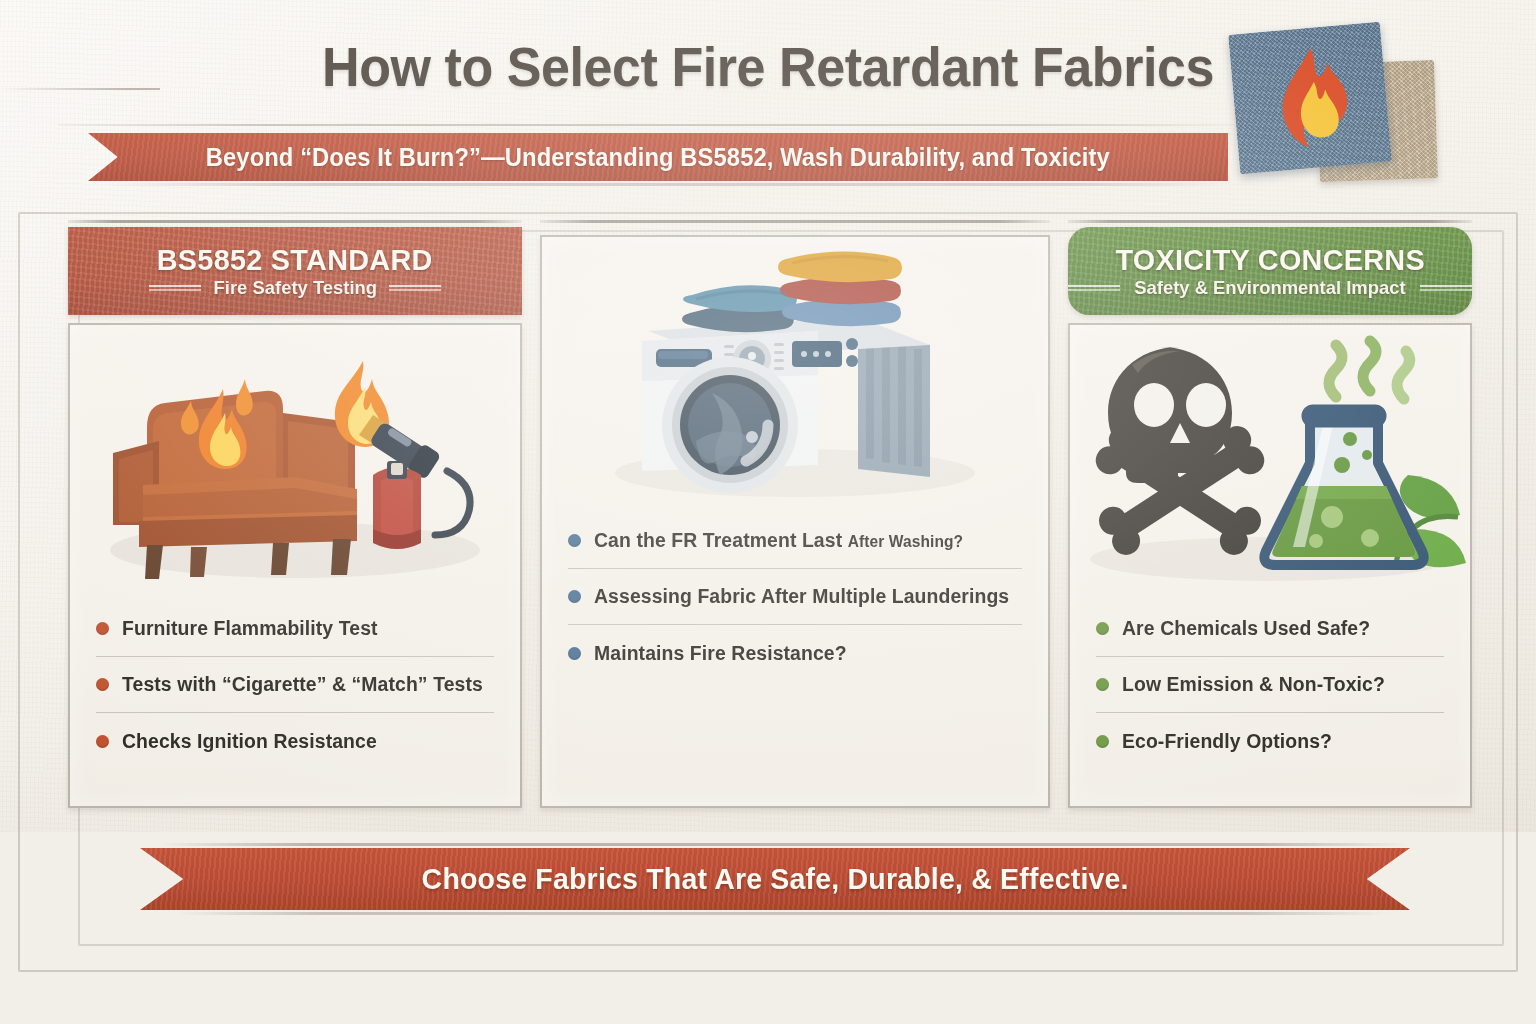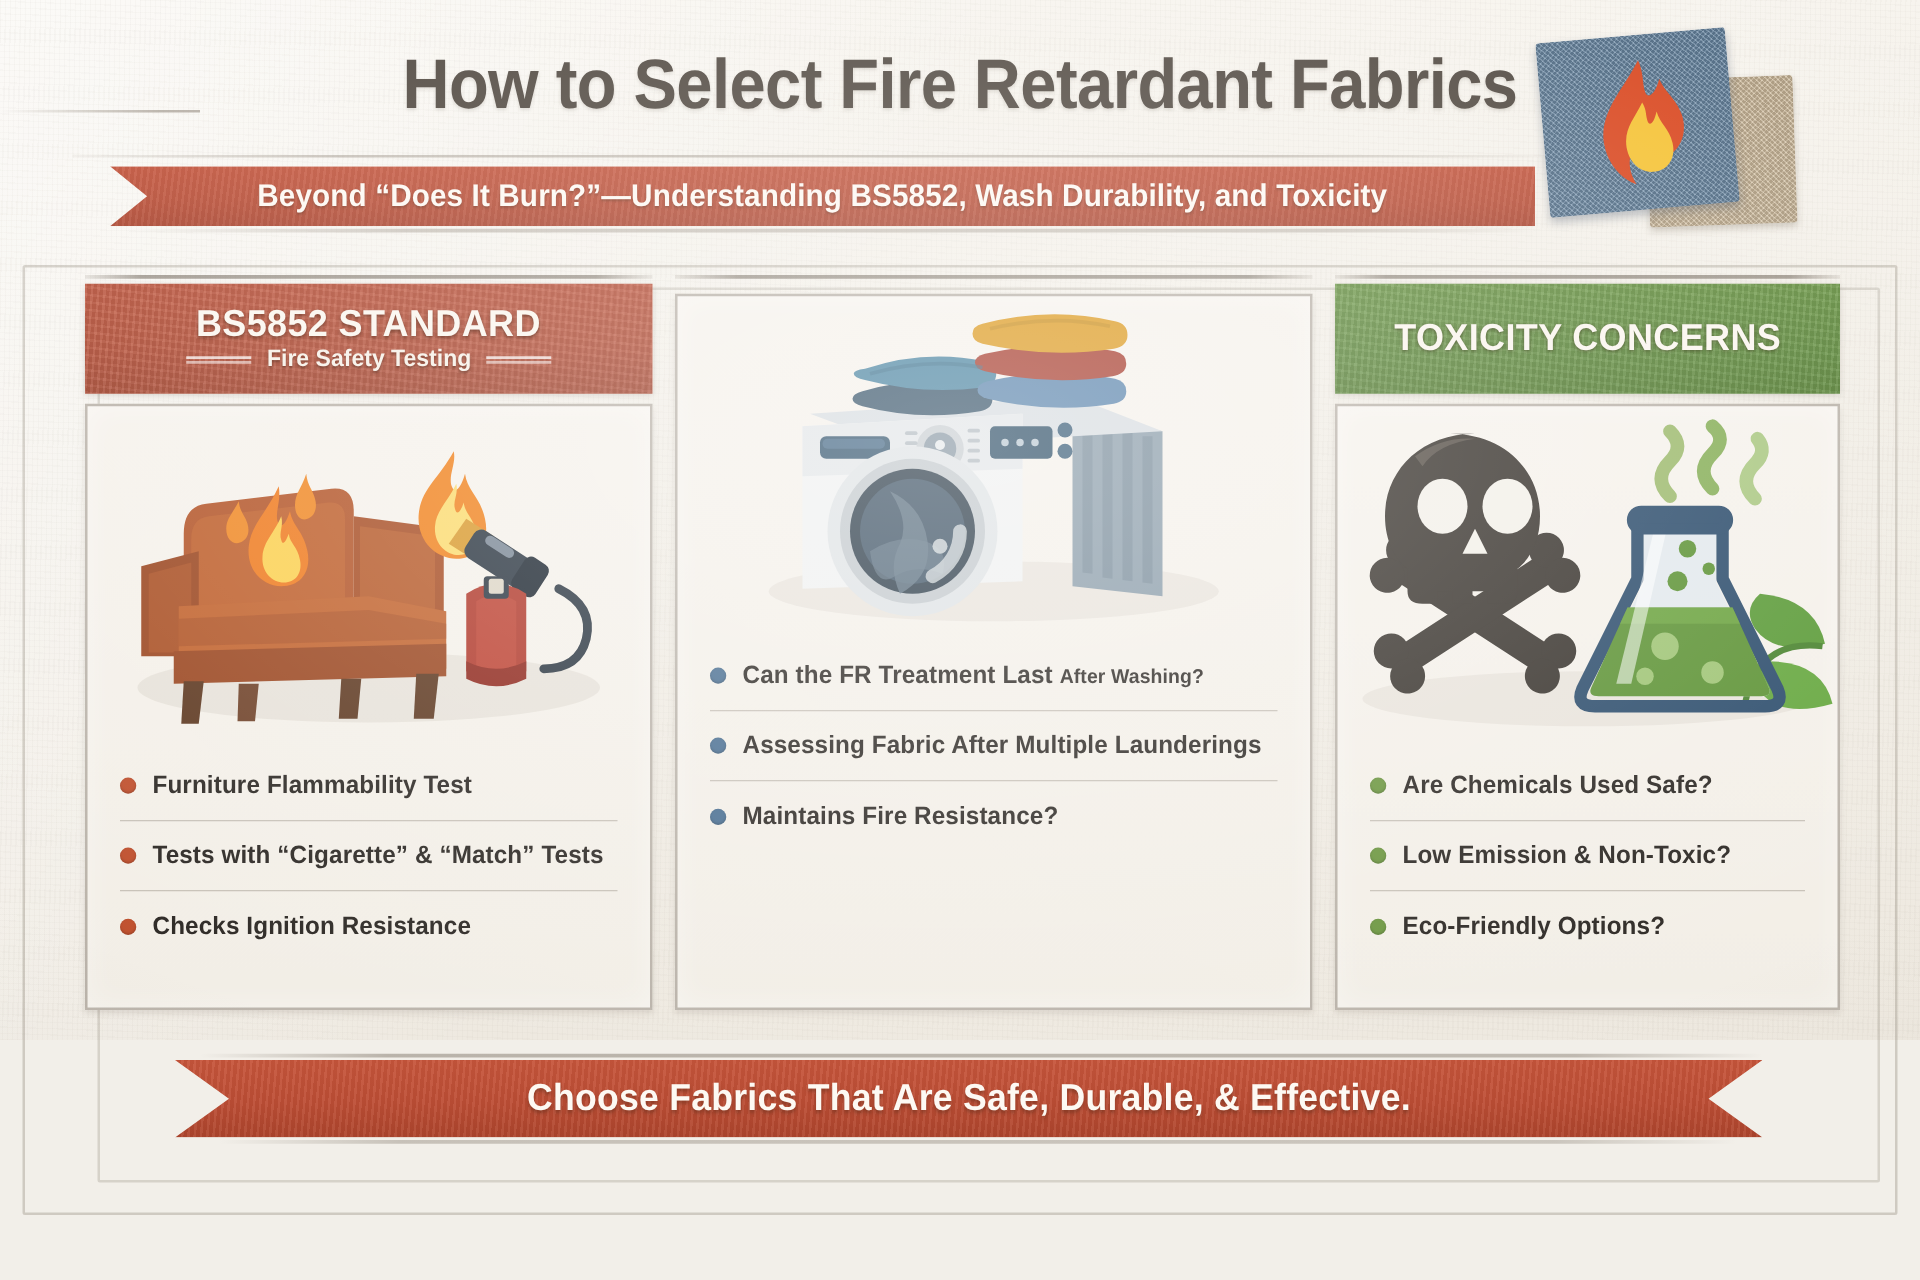--- a/index.html
+++ b/index.html
@@ -161,21 +161,21 @@
   .col-head::after {
     content: "";
     position: absolute; inset: 0;
     background-image:
       repeating-linear-gradient(94deg, rgba(255,255,255,0.07) 0 2px, rgba(0,0,0,0.05) 2px 5px),
       repeating-linear-gradient(6deg, rgba(255,255,255,0.05) 0 2px, rgba(0,0,0,0.04) 2px 6px);
     pointer-events: none;
   }
   .col-head.red   { background: linear-gradient(180deg, #bf5239 0%, #b64c33 60%, #a8442c 100%); }
   .col-head.blue  { background: linear-gradient(180deg, #3c6389 0%, #355c82 60%, #2d5276 100%); }
-  .col-head.green { background: linear-gradient(180deg, #699642 0%, #5f8c3b 60%, #578334 100%); }
+  .col-head.green { background: linear-gradient(180deg, #699642 0%, #5f8c3b 60%, #578334 100%); border-radius: 21px; }
 
   .col-title {
     font-family: "Liberation Sans Narrow", "Liberation Sans", sans-serif;
     font-weight: bold;
     font-size: 30px;
     color: #fbf7f1;
     letter-spacing: 0.3px;
     transform: scaleX(0.96);
     text-shadow: 0 1px 3px rgba(50,30,20,0.42);
     position: relative; z-index: 2;
@@ -457,20 +457,25 @@
             <span class="btxt">Maintains Fire Resistance?</span>
           </div>
         </div>
       </div>
     </div>
 
     <div class="col">
       <div class="col-rule"></div>
       <div class="col-head green">
         <div class="col-title">TOXICITY CONCERNS</div>
+        <div class="col-sub-wrap">
+          <span class="dash"></span>
+          <span class="col-sub">Safety &amp; Environmental Impact</span>
+          <span class="dash"></span>
+        </div>
       </div>
       <div class="col-body">
         <div class="illus">
           <svg width="400" height="255" viewBox="0 0 400 255">
             <ellipse class="ground" cx="200" cy="226" rx="180" ry="22" opacity="0.4"></ellipse>
 
             <g fill="#3a352f">
               <g transform="rotate(33 110 155)">
                 <rect x="34" y="146" width="152" height="24" rx="12"></rect>
                 <circle cx="36" cy="146" r="14"></circle>

